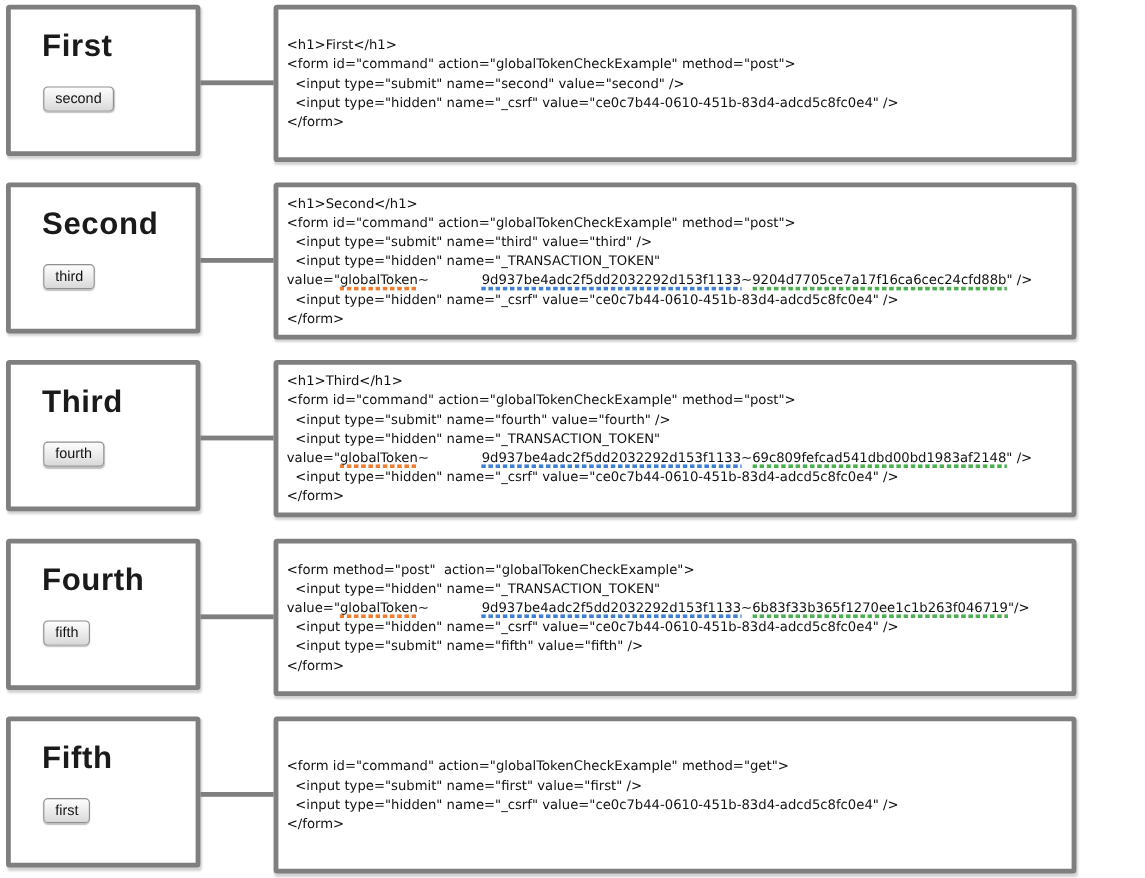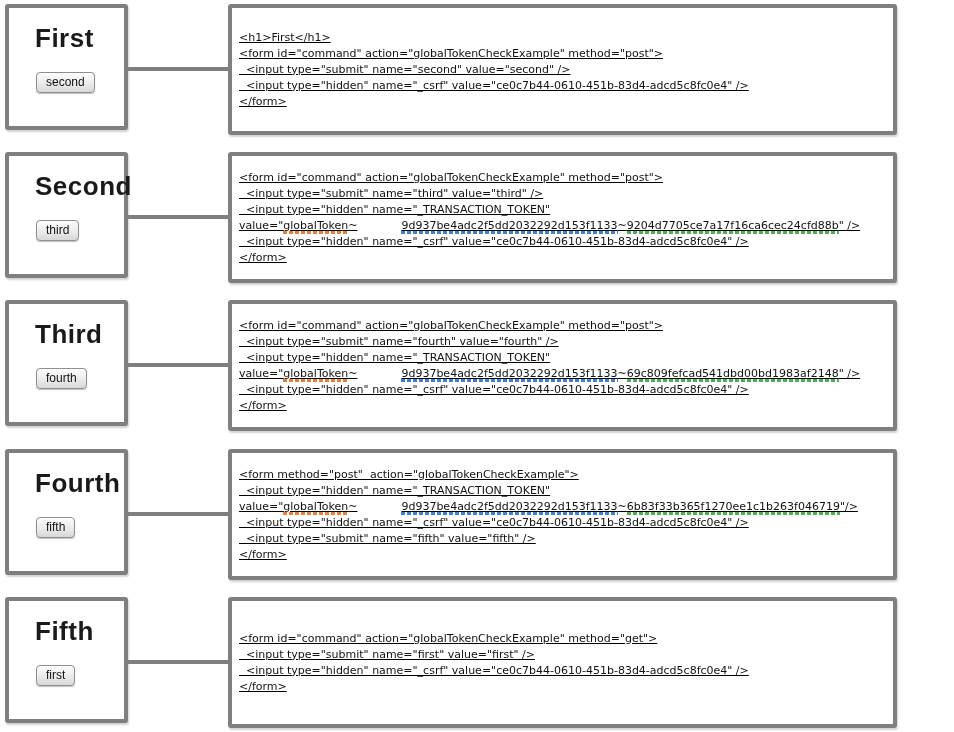--- a/index.html
+++ b/index.html
@@ -13,21 +13,21 @@
   .row{
     position:absolute;
     left:5px;
     width:892px;
     height:131px;
     display:flex;
     align-items:flex-start;
   }
   .page-box{
     box-sizing:border-box;
-    width:123px;height:126px;
+    width:162px;height:126px;
     background:#ffffff;
     border:4px solid var(--border-gray,#7f7f7f);
     border-radius:3px;
     box-shadow:1px 2px 2px rgba(0,0,0,0.18);
     flex:none;
   }
   .page-title{
     margin:16px 0 0 26px;
     font-size:26px;
     font-weight:bold;
@@ -59,21 +59,20 @@
     width:669px;height:131px;
     background:#ffffff;
     border:4px solid var(--border-gray,#7f7f7f);
     border-radius:3px;
     box-shadow:1px 2px 2px rgba(0,0,0,0.18);
     flex:none;
     display:flex;
     flex-direction:column;
     justify-content:center;
     padding-left:7px;
-    text-decoration:underline;
   }
   .code-line{
     font-family:"DejaVu Sans",sans-serif;
     font-size:11px;
     line-height:16px;
     color:#111;
     white-space:pre;
   }
   .u{
     background-repeat:repeat-x;
@@ -105,36 +104,38 @@
       </div>
   </div>
 
   <div class="row" style="top:152px">
     <div class="page-box">
       <div class="page-title">Second</div>
       <button class="page-button">third</button>
     </div>
     <div class="connector"></div>
     <div class="code-box">
+        <div class="code-line"><span>&lt;h1&gt;Second&lt;/h1&gt;</span></div>
         <div class="code-line"><span>&lt;form id="command" action="globalTokenCheckExample" method="post"&gt;</span></div>
         <div class="code-line"><span>  &lt;input type="submit" name="third" value="third" /&gt;</span></div>
         <div class="code-line"><span>  &lt;input type="hidden" name="_TRANSACTION_TOKEN"</span></div>
         <div class="code-line"><span>value="</span><span class="u u-orange">globalToken</span><span>~</span><span class="u u-blue">9d937be4adc2f5dd2032292d153f1133</span><span>~</span><span class="u u-green">9204d7705ce7a17f16ca6cec24cfd88b</span><span>" /&gt;</span></div>
         <div class="code-line"><span>  &lt;input type="hidden" name="_csrf" value="ce0c7b44-0610-451b-83d4-adcd5c8fc0e4" /&gt;</span></div>
         <div class="code-line"><span>&lt;/form&gt;</span></div>
       </div>
   </div>
 
   <div class="row" style="top:300px">
     <div class="page-box">
       <div class="page-title">Third</div>
       <button class="page-button">fourth</button>
     </div>
     <div class="connector"></div>
     <div class="code-box">
+        <div class="code-line"><span>&lt;h1&gt;Third&lt;/h1&gt;</span></div>
         <div class="code-line"><span>&lt;form id="command" action="globalTokenCheckExample" method="post"&gt;</span></div>
         <div class="code-line"><span>  &lt;input type="submit" name="fourth" value="fourth" /&gt;</span></div>
         <div class="code-line"><span>  &lt;input type="hidden" name="_TRANSACTION_TOKEN"</span></div>
         <div class="code-line"><span>value="</span><span class="u u-orange">globalToken</span><span>~</span><span class="u u-blue">9d937be4adc2f5dd2032292d153f1133</span><span>~</span><span class="u u-green">69c809fefcad541dbd00bd1983af2148</span><span>" /&gt;</span></div>
         <div class="code-line"><span>  &lt;input type="hidden" name="_csrf" value="ce0c7b44-0610-451b-83d4-adcd5c8fc0e4" /&gt;</span></div>
         <div class="code-line"><span>&lt;/form&gt;</span></div>
       </div>
   </div>
 
   <div class="row" style="top:449px">

